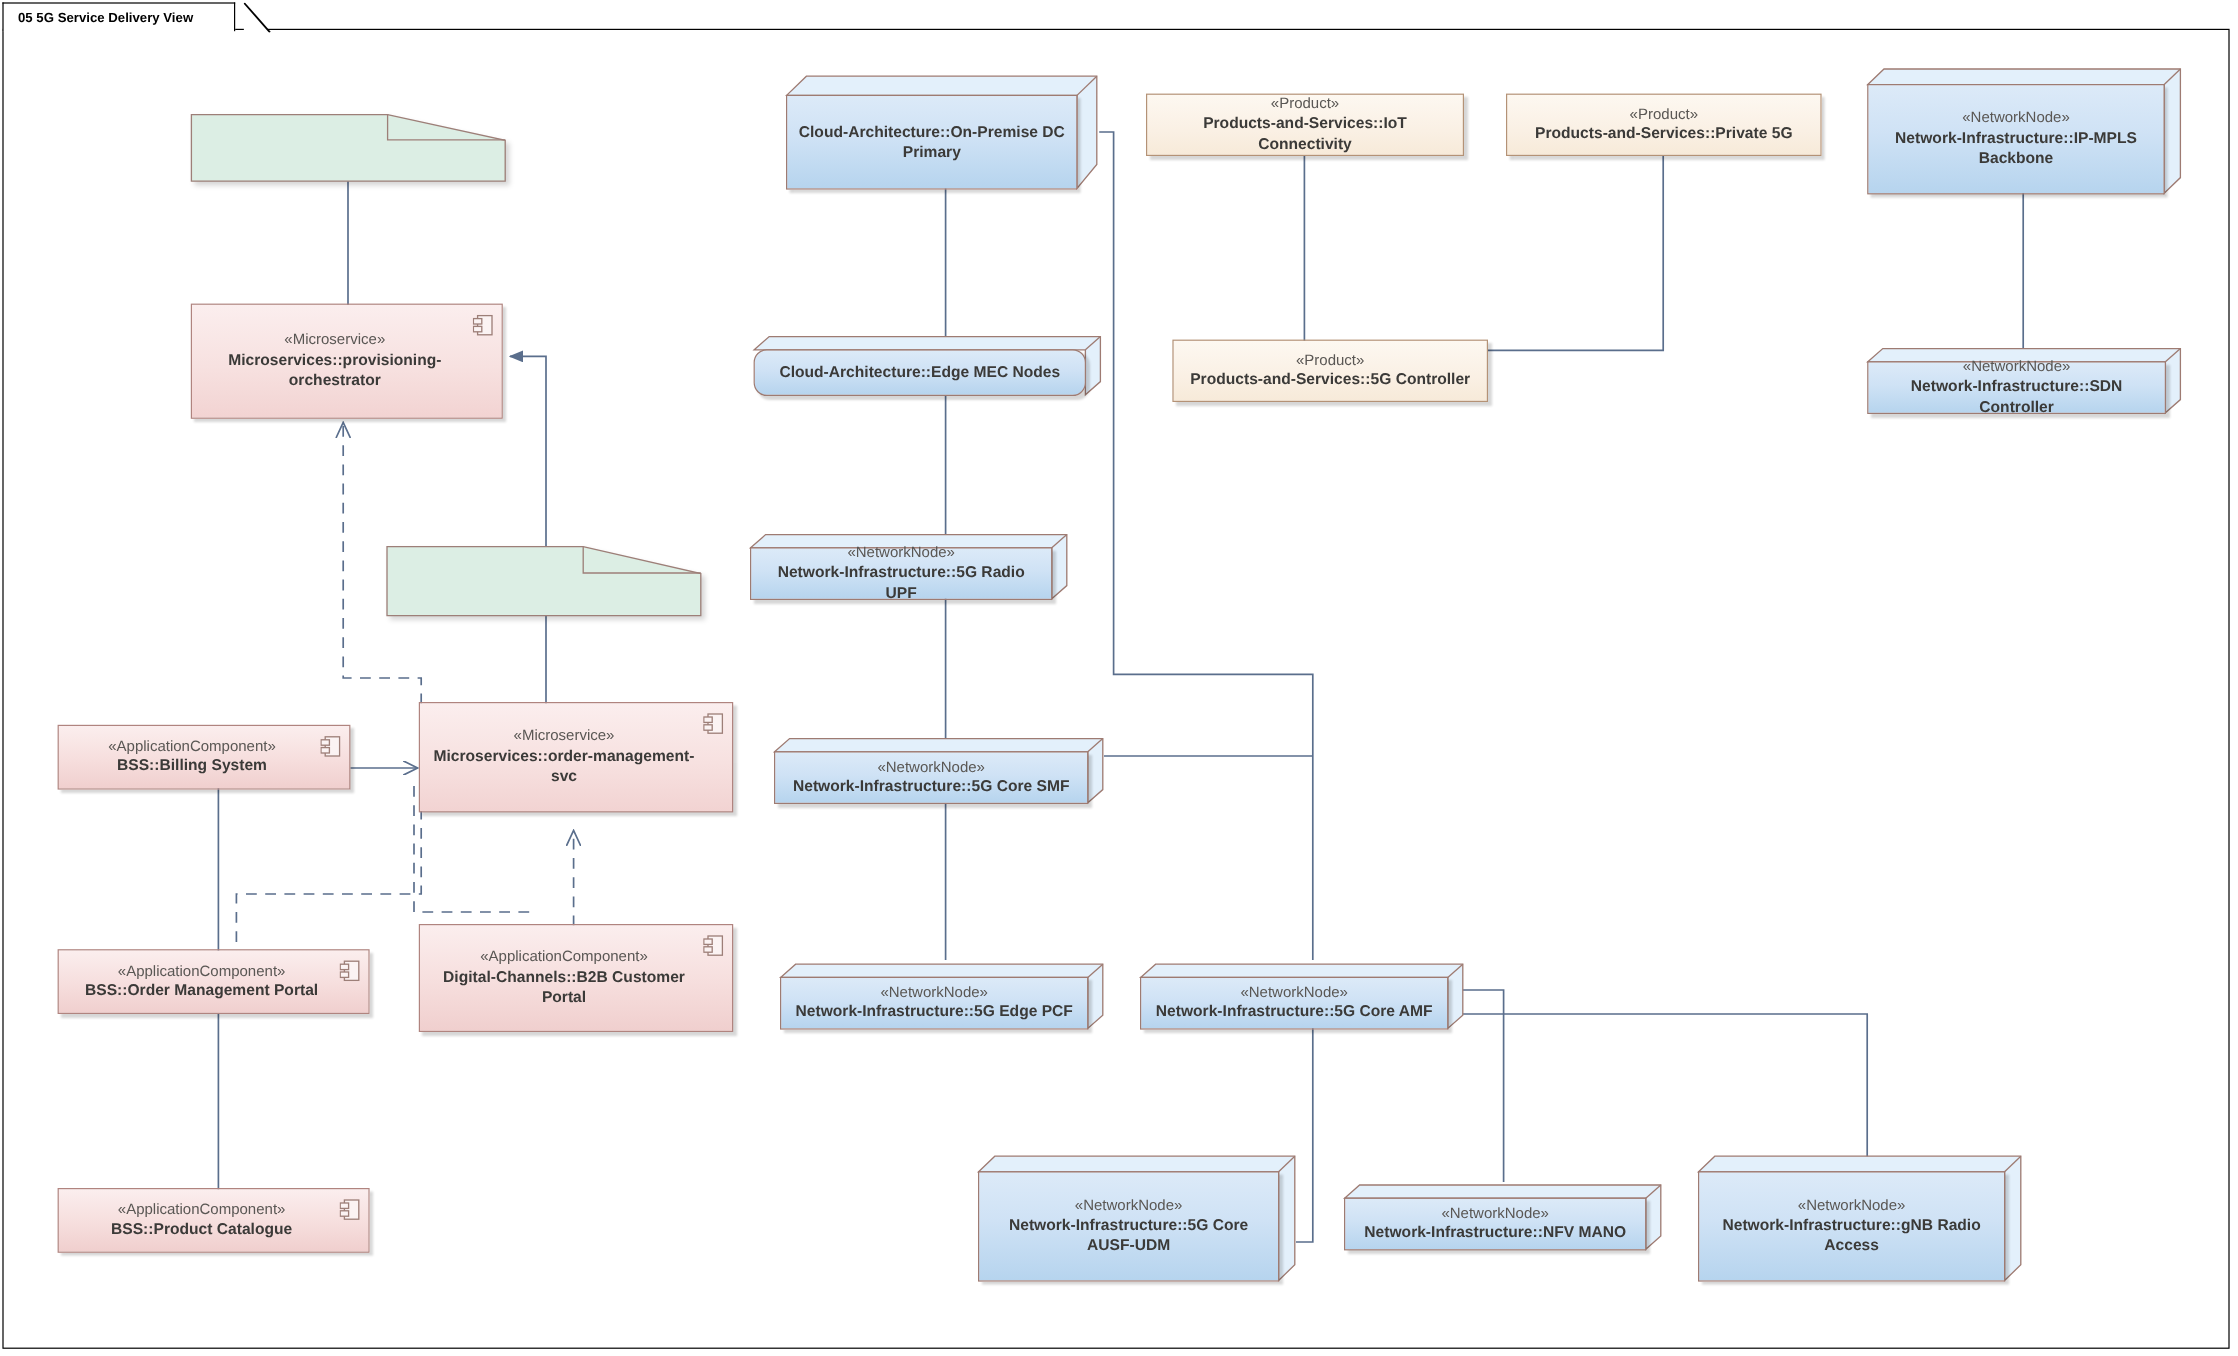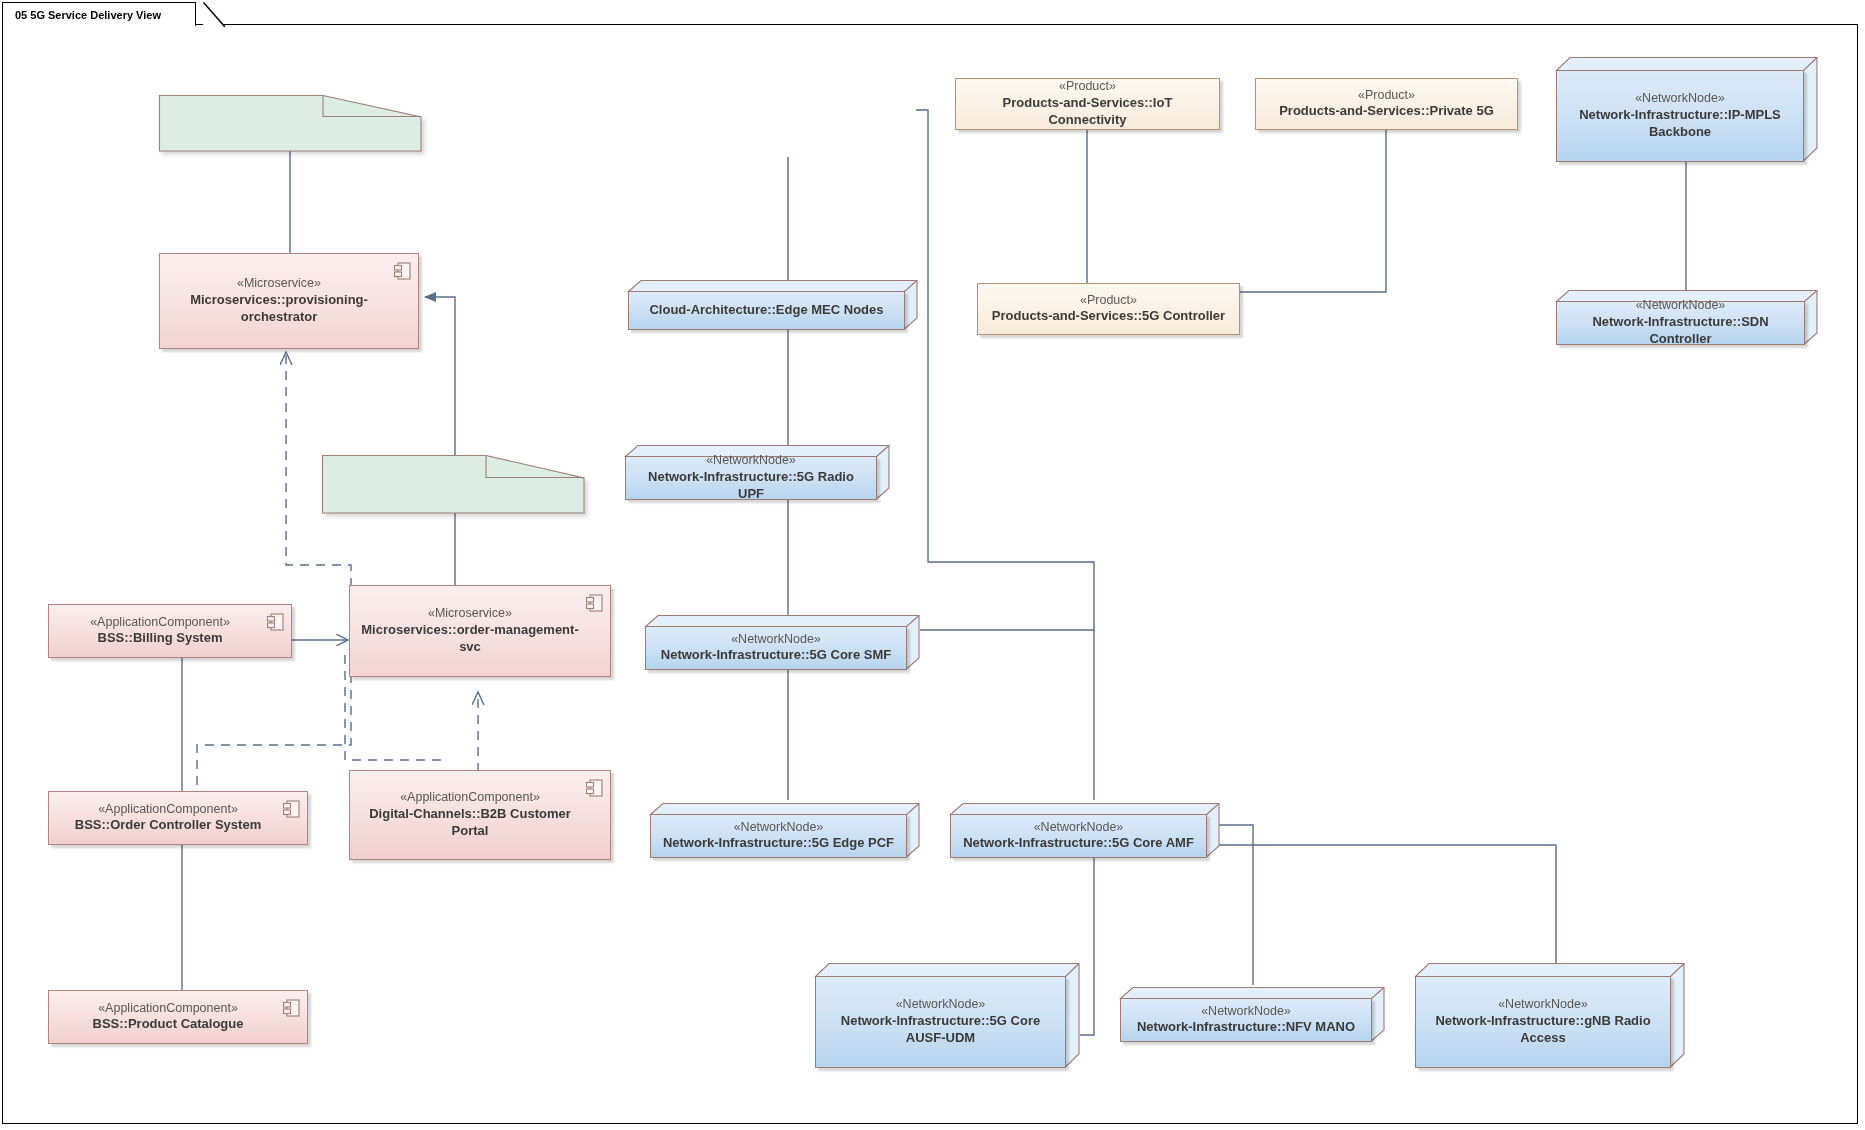--- a/index.html
+++ b/index.html
@@ -203,21 +203,21 @@
     <div class="nm">BSS::Billing System</div>
   </div>
 
   <div class="node comp app" style="left:48px;top:791px;width:260px;height:54px;">
     <svg class="compicon" viewBox="0 0 17 18">
       <rect x="4" y="1" width="12" height="16" fill="#fbf3f3" stroke="#9d7f78" stroke-width="1.1"></rect>
       <rect x="0.5" y="3.5" width="7" height="4.5" fill="#fbf3f3" stroke="#9d7f78" stroke-width="1.1"></rect>
       <rect x="0.5" y="10" width="7" height="4.5" fill="#fbf3f3" stroke="#9d7f78" stroke-width="1.1"></rect>
     </svg>
     <div class="stereo">«ApplicationComponent»</div>
-    <div class="nm">BSS::Order Controller System</div>
+    <div class="nm">BSS::Order Management Portal</div>
   </div>
 
   <div class="node comp app" style="left:48px;top:990px;width:260px;height:54px;">
     <svg class="compicon" viewBox="0 0 17 18">
       <rect x="4" y="1" width="12" height="16" fill="#fbf3f3" stroke="#9d7f78" stroke-width="1.1"></rect>
       <rect x="0.5" y="3.5" width="7" height="4.5" fill="#fbf3f3" stroke="#9d7f78" stroke-width="1.1"></rect>
       <rect x="0.5" y="10" width="7" height="4.5" fill="#fbf3f3" stroke="#9d7f78" stroke-width="1.1"></rect>
     </svg>
     <div class="stereo">«ApplicationComponent»</div>
     <div class="nm">BSS::Product Catalogue</div>
@@ -226,27 +226,37 @@
   <div class="node comp app" style="left:349px;top:770px;width:262px;height:90px;">
     <svg class="compicon" viewBox="0 0 17 18">
       <rect x="4" y="1" width="12" height="16" fill="#fbf3f3" stroke="#9d7f78" stroke-width="1.1"></rect>
       <rect x="0.5" y="3.5" width="7" height="4.5" fill="#fbf3f3" stroke="#9d7f78" stroke-width="1.1"></rect>
       <rect x="0.5" y="10" width="7" height="4.5" fill="#fbf3f3" stroke="#9d7f78" stroke-width="1.1"></rect>
     </svg>
     <div class="stereo">«ApplicationComponent»</div>
     <div class="nm">Digital-Channels::B2B Customer Portal</div>
   </div>
 
+  <div class="node3d" style="left:655px;top:58px;width:260px;height:100px;">
+    <svg class="iso" width="260" height="100">
+      <path d="M0.5,21.5 L17,5.5 L259,5.5 L259,79 L242.5,99 L242.5,21.5 Z" fill="#e3f0fb" stroke="#9e7b72" stroke-width="1.1"></path>
+      <path d="M242.5,21.5 L259,5.5" fill="none" stroke="#9e7b72" stroke-width="1.1"></path>
+    </svg>
+    <div class="face" style="width:243px;height:79px;">
+
+      <div class="nm">Cloud-Architecture::On-Premise DC Primary</div>
+    </div>
+  </div>
 
   <div class="node3d" style="left:628px;top:275px;width:290px;height:55px;">
     <svg class="iso" width="290" height="55">
       <path d="M0.5,16.5 L13,5.5 L289,5.5 L289,43 L276.5,54 L276.5,16.5 Z" fill="#e3f0fb" stroke="#9e7b72" stroke-width="1.1"></path>
       <path d="M276.5,16.5 L289,5.5" fill="none" stroke="#9e7b72" stroke-width="1.1"></path>
     </svg>
-    <div class="face" style="width:277px;height:39px;">
+    <div class="face" style="width:277px;height:39px;border-radius:11px;">
 
       <div class="nm">Cloud-Architecture::Edge MEC Nodes</div>
     </div>
   </div>
 
   <div class="node3d" style="left:625px;top:440px;width:265px;height:60px;">
     <svg class="iso" width="265" height="60">
       <path d="M0.5,16.5 L13,5.5 L264,5.5 L264,48 L251.5,59 L251.5,16.5 Z" fill="#e3f0fb" stroke="#9e7b72" stroke-width="1.1"></path>
       <path d="M251.5,16.5 L264,5.5" fill="none" stroke="#9e7b72" stroke-width="1.1"></path>
     </svg>

